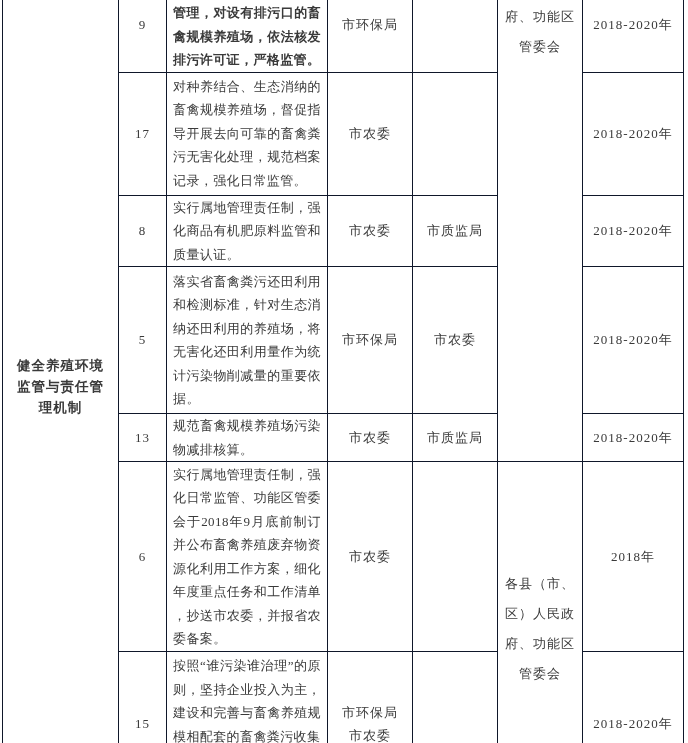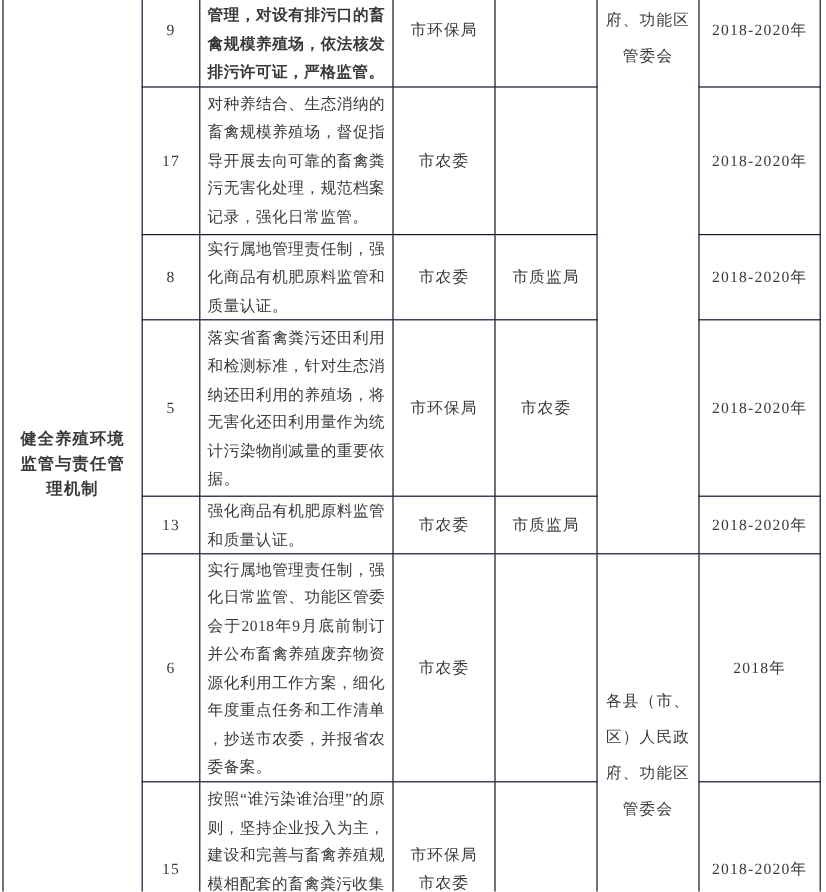--- a/index.html
+++ b/index.html
@@ -113,21 +113,21 @@
       </tr>
       <tr class="r12">
         <td class="no">5</td>
         <td class="task">落实省畜禽粪污还田利用和检测标准，针对生态消纳还田利用的养殖场，将无害化还田利用量作为统计污染物削减量的重要依据。</td>
         <td class="dept">市环保局</td>
         <td class="dept">市农委</td>
         <td class="period">2018-2020年</td>
       </tr>
       <tr class="r13">
         <td class="no">13</td>
-        <td class="task">强化商品有机肥原料监管和质量认证。</td>
+        <td class="task">规范畜禽规模养殖场污染物减排核算。</td>
         <td class="dept">市农委</td>
         <td class="dept">市质监局</td>
         <td class="period">2018-2020年</td>
       </tr>
       <tr class="r14">
         <td class="no">6</td>
         <td class="task">实行属地管理责任制，强化日常监管、功能区管委会于2018年9月底前制订并公布畜禽养殖废弃物资源化利用工作方案，细化年度重点任务和工作清单，抄送市农委，并报省农委备案。</td>
         <td class="dept">市农委</td>
         <td class="dept"></td>
         <td class="region" rowspan="2">各县（市、

